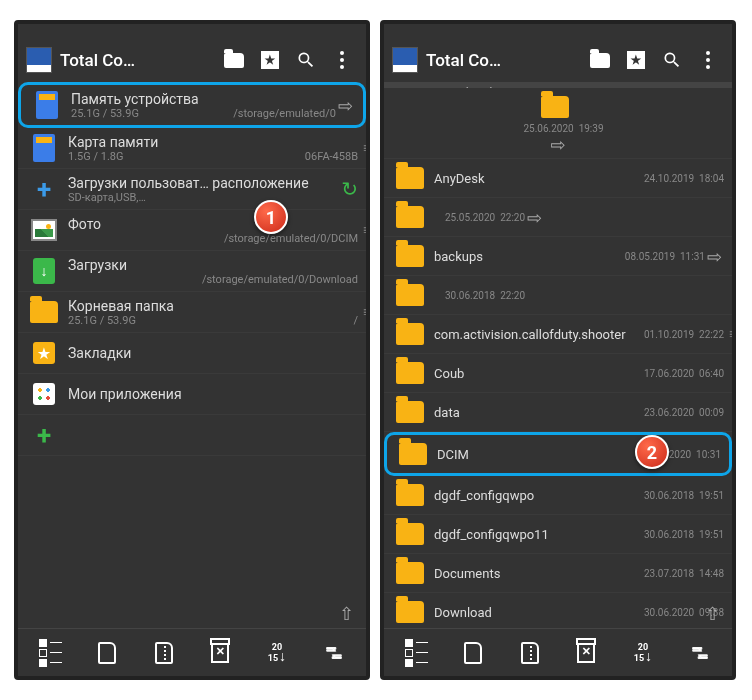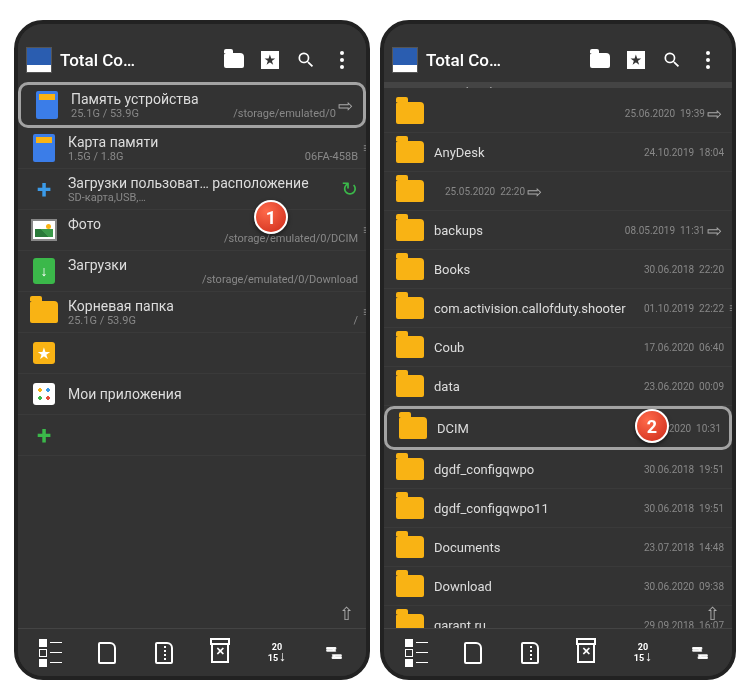--- a/index.html
+++ b/index.html
@@ -1,20 +1,20 @@
 <!DOCTYPE html>
 <html><head>
 <meta charset="utf-8">
 <style>
   * { box-sizing: border-box; margin: 0; padding: 0; }
   body { background: #fff; font-family: Roboto, Arial, sans-serif; width: 752px; height: 700px; overflow: hidden; }
   .outer { display: flex; gap: 10px; padding: 20px 14px; }
   .phone {
     width: 356px; height: 660px;
-    border: 4px solid #222; border-radius: 29px;
+    border: 4px solid #222; border-radius: 4px;
     background: #333; position: relative; overflow: hidden;
     display: flex; flex-direction: column;
   }
   .statusbar { height: 14px; background: #333; }
   .topbar {
     height: 44px; background: #333;
     display: flex; align-items: center; padding: 0 8px;
     gap: 4px;
   }
   .app-icon {
@@ -34,21 +34,21 @@
     height: 22px; background: #444; color: #bbb;
     display: flex; align-items: center; padding: 0 8px;
     font-size: 12px; justify-content: space-between;
   }
   .list { flex: 1; overflow: hidden; background: #333; position: relative; }
   .row {
     display: flex; align-items: center; padding: 4px 8px;
     color: #ccc; position: relative; min-height: 40px;
     border-bottom: 1px solid #3a3a3a;
   }
-  .row.highlight { border: 3px solid #a3a3a3; border-radius: 10px; }
+  .row.highlight { border: 3px solid #0ea5e9; border-radius: 10px; }
   .icon-slot {
     width: 36px; height: 32px; display:flex; align-items:center; justify-content:center;
     margin-right: 6px; flex-shrink: 0;
   }
   .folder-yellow { width: 28px; height: 22px; background:#f9b314; border-radius:2px 4px 2px 2px; position:relative; }
   .folder-yellow::before{content:""; position:absolute; top:-5px; left:0; width:12px; height:5px; background:#f9b314; border-radius:2px 2px 0 0;}
   .sd-card { width: 22px; height: 28px; background:#3b7de8; border-radius:2px; position:relative; }
   .sd-card::after{content:""; position:absolute; top:3px; left:3px; right:3px; height:6px; background:#f9b314;}
   .plus-blue { color:#3b9ae8; font-size:26px; font-weight:bold; }
   .photo-box { width:26px; height:22px; background:#fff; border:2px solid #888; position:relative; }
@@ -210,20 +210,23 @@
               <span>25.1G / 53.9G</span>
               <span class="sub-right">/</span>
             </div>
           </div>
           <span class="chev lines-icon">≡</span>
         </div>
         <div class="row">
           <div class="icon-slot">
             <div class="bookmark-y">★</div>
           </div>
+    <div class="text-col">
+            <div class="label">Закладки</div>
+          </div>
         </div>
         <div class="row">
           <div class="icon-slot">
             <div class="apps-box"></div>
           </div>
     <div class="text-col">
             <div class="label">Мои приложения</div>
           </div>
         </div>
         <div class="row">
@@ -296,21 +299,21 @@
             <span></span>
             <span></span>
           </div>
         </div>
   </div>
   <div class="pathbar">
     <span>/storage/emulated/0</span>
     <span>0/104</span>
   </div>
   <div class="list" id="right-list" style="margin-top:-16px;">
-    <div class="row small-row" style="margin-top: 6px;">
+    <div class="row small-row" style="margin-top: 0px; flex-direction: column;">
           <div class="icon-slot">
             <div class="folder-yellow"></div>
           </div>
     <div class="text-col">
             <div class="label"></div>
           </div>
     <div class="dir-meta">
             <dir>&nbsp;&nbsp;25.06.2020&nbsp;&nbsp;19:39</dir>
           </div>
           <span class="arrow">⇨</span>
@@ -343,23 +346,20 @@
             <div class="label">backups</div>
           </div>
     <div class="dir-meta">
             <dir>&nbsp;&nbsp;08.05.2019&nbsp;&nbsp;11:31</dir>
           </div>
           <span class="arrow">⇨</span>
         </div>
         <div class="row small-row">
           <div class="icon-slot">
             <div class="folder-yellow"></div>
-          </div>
-    <div class="text-col">
-            <div class="label">Books</div>
           </div>
     <div class="dir-meta">
             <dir>&nbsp;&nbsp;30.06.2018&nbsp;&nbsp;22:20</dir>
           </div>
         </div>
         <div class="row small-row">
           <div class="icon-slot">
             <div class="folder-yellow"></div>
           </div>
     <div class="text-col">

